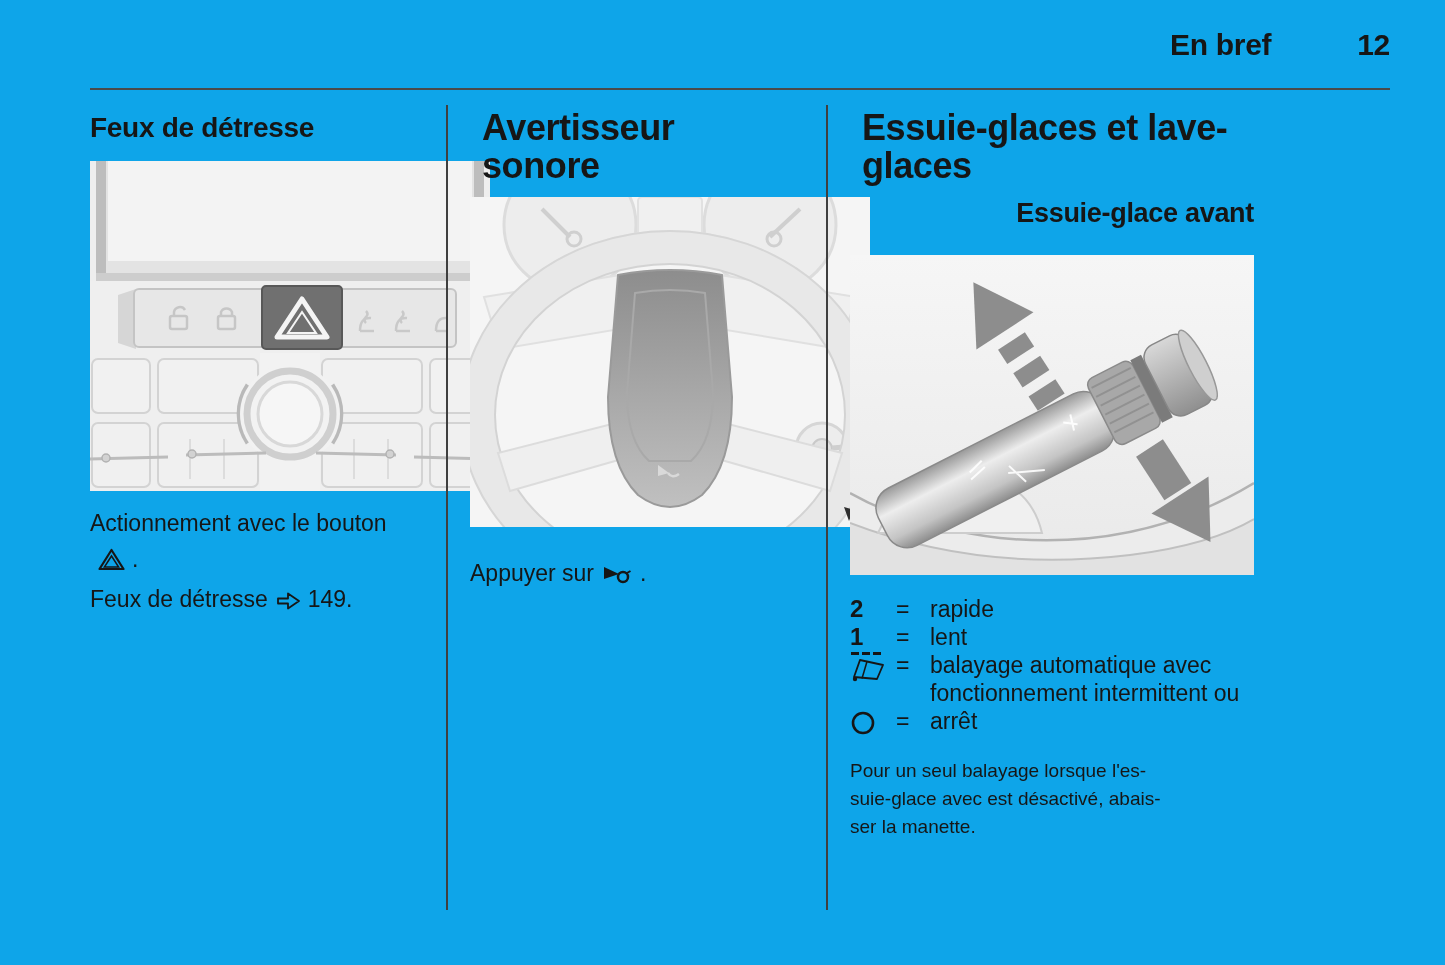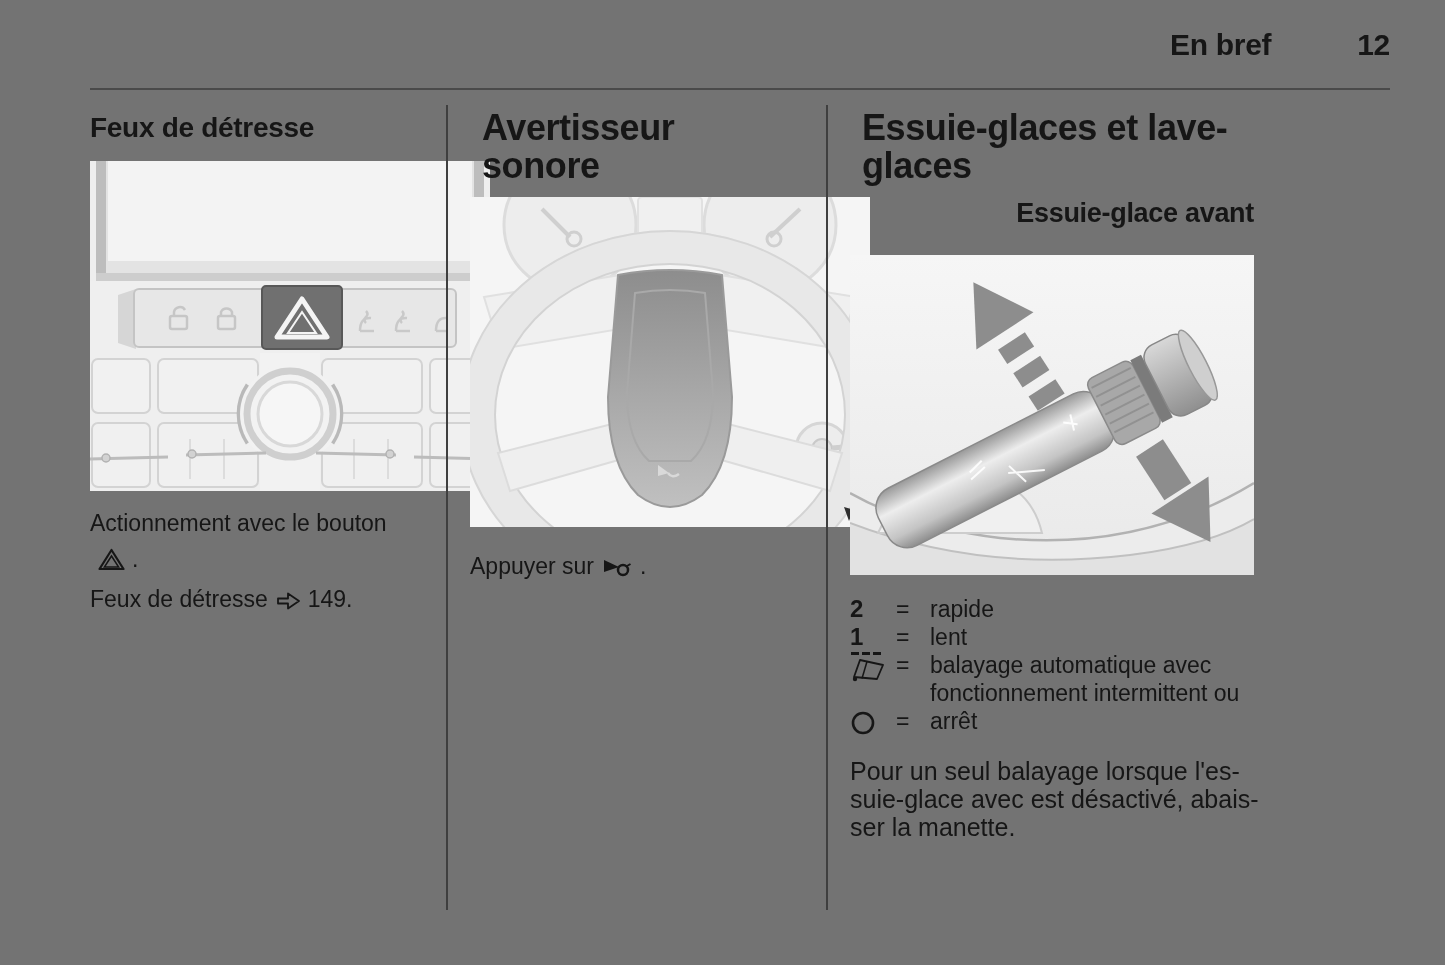--- a/index.html
+++ b/index.html
@@ -2,21 +2,21 @@
 <html><head>
 <meta charset="utf-8">
 <style>
   html,body{margin:0;padding:0;background:#ffffff;}
   body{
     width:1445px;height:965px;overflow:hidden;
     font-family:"Liberation Sans","DejaVu Sans",sans-serif;
     color:#161616;
     -webkit-font-smoothing:antialiased;
   }
-  .page{position:relative;width:1445px;height:965px;background:#737373;}
+  .page{position:relative;width:1445px;height:965px;background:#0ea5e9;}
 
   
   .running-head{
     position:absolute;top:28px;left:90px;width:1300px;
     display:flex;justify-content:flex-end;align-items:baseline;gap:86px;
     font-size:30px;font-weight:bold;letter-spacing:-0.3px;
   }
   .head-rule{position:absolute;top:88px;left:90px;width:1300px;height:2px;background:#4a4a4a;}
 
   
@@ -28,32 +28,32 @@
   h1.sec{font-size:36px;line-height:38px;font-weight:bold;margin:4px 12px 12px;letter-spacing:-0.4px;}
   h2.sec{font-size:28px;line-height:34px;font-weight:bold;margin:6px 0 16px;letter-spacing:-0.3px;}
   h3.sub{font-size:27px;line-height:32px;font-weight:bold;margin:10px 0 26px;letter-spacing:-0.3px;text-align:right;}
   .tight{margin-bottom:10px;}
 
   figure{margin:0;padding:0;}
   .fig{display:block;background:#eeeeee;}
   .fig svg{display:block;}
 
   .cap{font-size:23px;line-height:36px;margin:14px 0 0;}
-  .cap2{font-size:23px;line-height:34px;margin:22px 0 0;}
+  .cap2{font-size:23px;line-height:34px;margin:29px 0 0;}
   .inline-ic{display:inline-block;vertical-align:-4px;margin:0 7px 0 8px;}
 
   
   .legend{margin-top:20px;font-size:23px;line-height:28px;}
   .lrow{display:grid;grid-template-columns:46px 34px 1fr;align-items:start;}
   .lsym{font-weight:bold;font-size:24px;}
   .leq{color:#161616;}
   .llabel div{white-space:nowrap;}
   .lic{display:inline-block;vertical-align:-6px;}
 
-  .para{font-size:25px;line-height:28px;margin:16px 0 0;}
+  .para{font-size:19px;line-height:28px;margin:16px 0 0;}
   .para div{white-space:nowrap;}
 </style>
 </head>
 <body>
 
 <div class="page">
 
   <div class="running-head">
     <span>En bref</span>
     <span>12</span>

